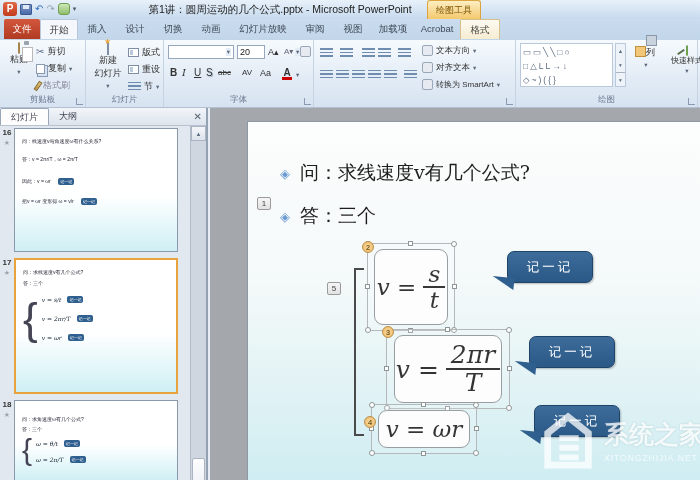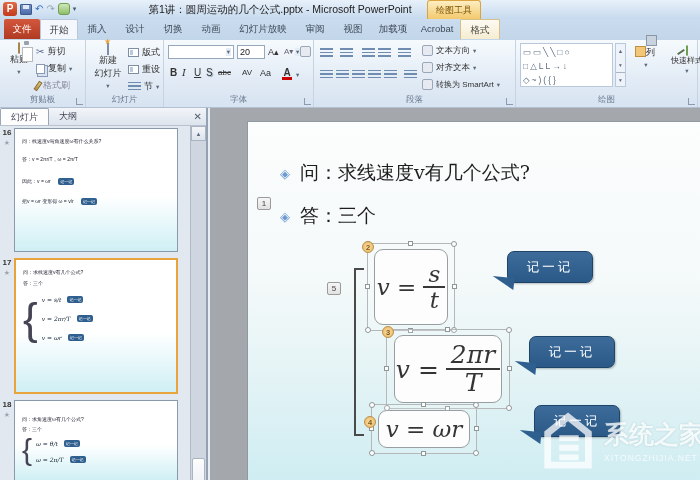--- a/index.html
+++ b/index.html
@@ -258,21 +258,20 @@
       <div class="rb-sm" style="left:108px;top:20px;font-size:8.5px">
         <span class="ic-box-grey"></span>
         <span>对齐文本</span>
         <span class="arrow">▾</span>
       </div>
       <div class="rb-sm" style="left:108px;top:37px;font-size:8px">
         <span class="ic-box-grey"></span>
         <span>转换为 SmartArt</span>
         <span class="arrow">▾</span>
       </div>
-      <div class="grp-label">段落</div>
       <span class="launcher"></span>
     </div>
 
     <div class="grp" style="left:516px;width:182px">
       <div class="gallery">
         <div class="g-row">▭▭╲╲□○</div>
         <div class="g-row">□△LL→↓</div>
         <div class="g-row">◇~)({}</div>
       </div>
       <div class="g-scroll">

